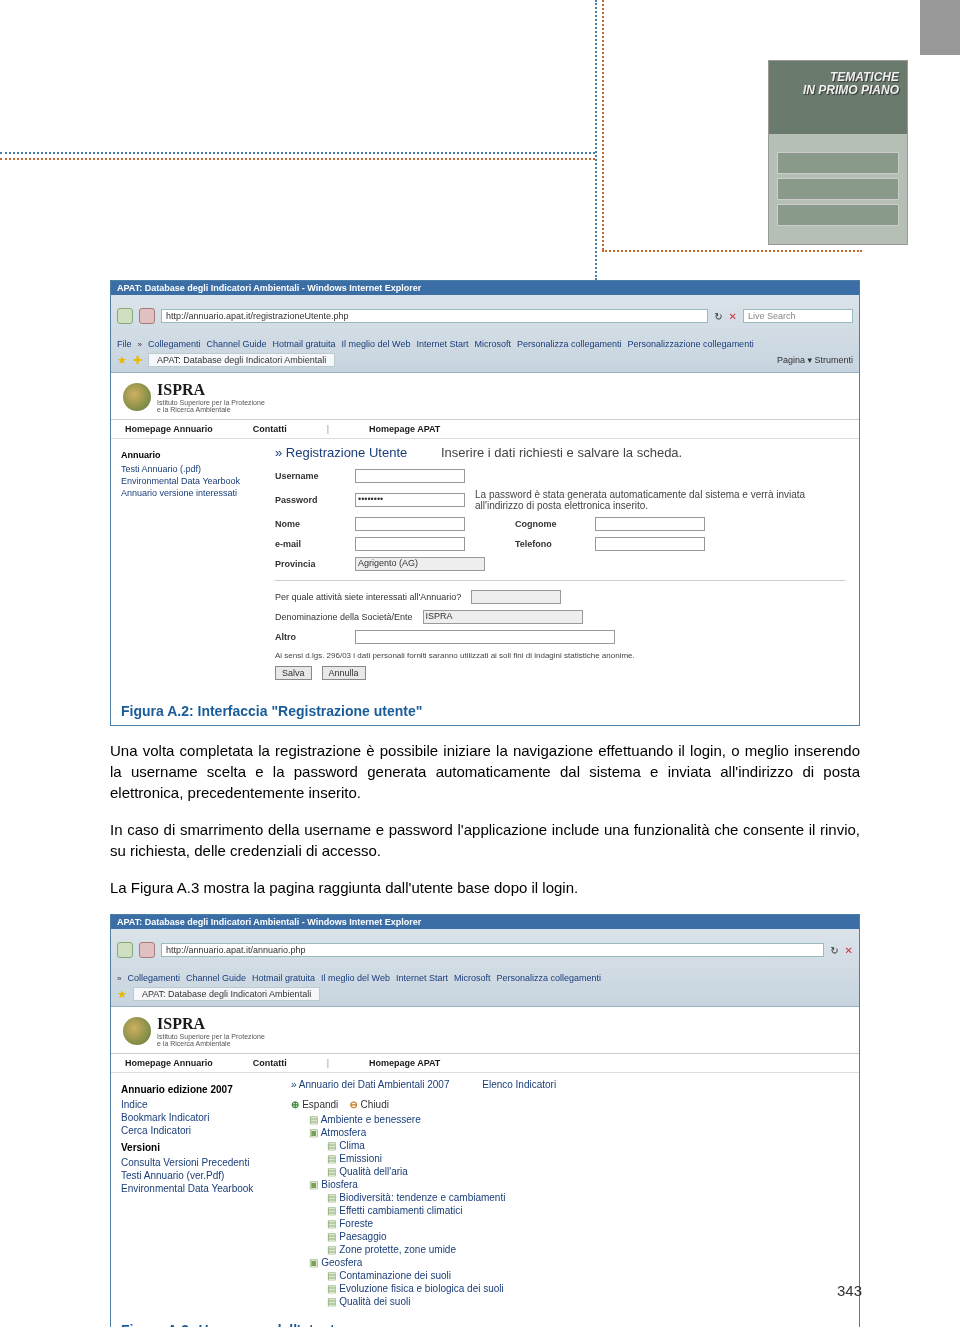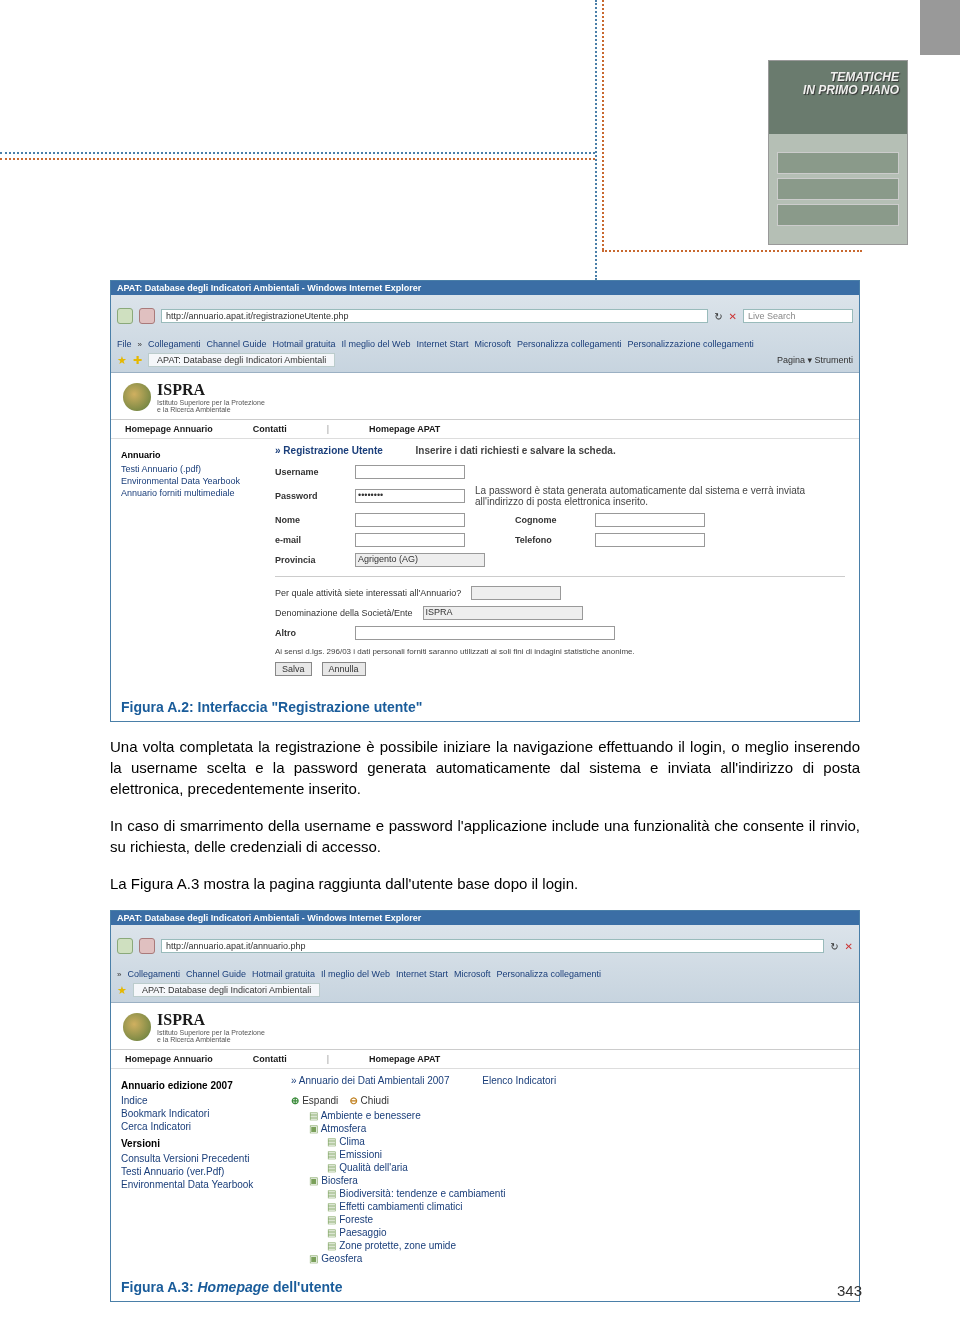--- a/index.html
+++ b/index.html
@@ -72,21 +72,21 @@
   .ispra-sub { font-size:7px; color:#555; line-height:1;}
 
   .navrow { display:flex; gap:40px; padding: 4px 14px; font-size:9px; font-weight:bold; color:#1a1a1a; border-bottom:1px solid #ddd;}
   .navrow .sep { color:#999; font-weight:normal;}
 
   .pagebody { display:flex; font-size:9px; }
   .sidenav { width: 150px; padding: 6px 10px; color:#1a3e7a; }
   .sidenav .hd { font-weight:bold; color:#000; margin:4px 0 2px;}
   .sidenav div { padding:1px 0;}
   .formarea { flex:1; padding: 6px 14px 12px; }
-  .crumb { color:#1a3e7a; font-size:10px; padding-bottom:6px;font-weight:bold;}
+  .crumb { color:#1a3e7a; font-size:13px; padding-bottom:6px;}
   .crumb .sub { color:#444;}
   .frow { display:flex; align-items:center; gap:10px; padding:3px 0;}
   .flabel { width:70px; font-weight:bold; font-size:9px;}
   .flabel2 { width:70px; font-weight:bold; font-size:9px; margin-left:40px;}
   .finput { background:#fff; border:1px solid #999; height:14px; width:110px; font-size:9px; padding:0 2px;}
   .fselect { background:#eee; border:1px solid #999; height:14px; font-size:9px; padding:0 2px;}
   .fhelp { font-size:10px; color:#444; flex:1;}
   .fbtn { background:#e8e8e8; border:1px solid #888; font-size:9px; padding:1px 6px;}
   .fnote { font-size:8px; color:#444; padding-top:4px;}
 
@@ -200,21 +200,21 @@
       <span>Homepage Annuario</span>
       <span>Contatti</span>
       <span class="sep">|</span>
       <span>Homepage APAT</span>
     </div>
     <div class="pagebody">
       <div class="sidenav">
         <div class="hd">Annuario</div>
         <div>Testi Annuario (.pdf)</div>
         <div>Environmental Data Yearbook</div>
-        <div>Annuario forniti multimediale</div>
+        <div>Annuario versione interessati</div>
       </div>
       <div class="formarea">
         <div class="crumb">» <span>Registrazione Utente</span>
           <span class="sub" style="margin-left:30px;">Inserire i dati richiesti e salvare la scheda.</span>
         </div>
         <div class="frow">
           <span class="flabel">Username</span>
           <span class="finput"></span>
         </div>
         <div class="frow">
@@ -341,20 +341,25 @@
             </ul>
             <li class="folder open">Biosfera</li>
             <ul>
               <li class="folder">  Biodiversità: tendenze e cambiamenti</li>
               <li class="folder">  Effetti cambiamenti climatici</li>
               <li class="folder">  Foreste</li>
               <li class="folder">  Paesaggio</li>
               <li class="folder">  Zone protette, zone umide</li>
             </ul>
             <li class="folder open">Geosfera</li>
+            <ul>
+              <li class="folder">  Contaminazione dei suoli</li>
+              <li class="folder">  Evoluzione fisica e biologica dei suoli</li>
+              <li class="folder">  Qualità dei suoli</li>
+            </ul>
           </ul>
         </div>
       </div>
     </div>
     <div class="figcap">
       <span>Figura A.3: </span><span class="em">Homepage</span><span> dell'utente</span>
     </div>
   </div>
 
 </div>

